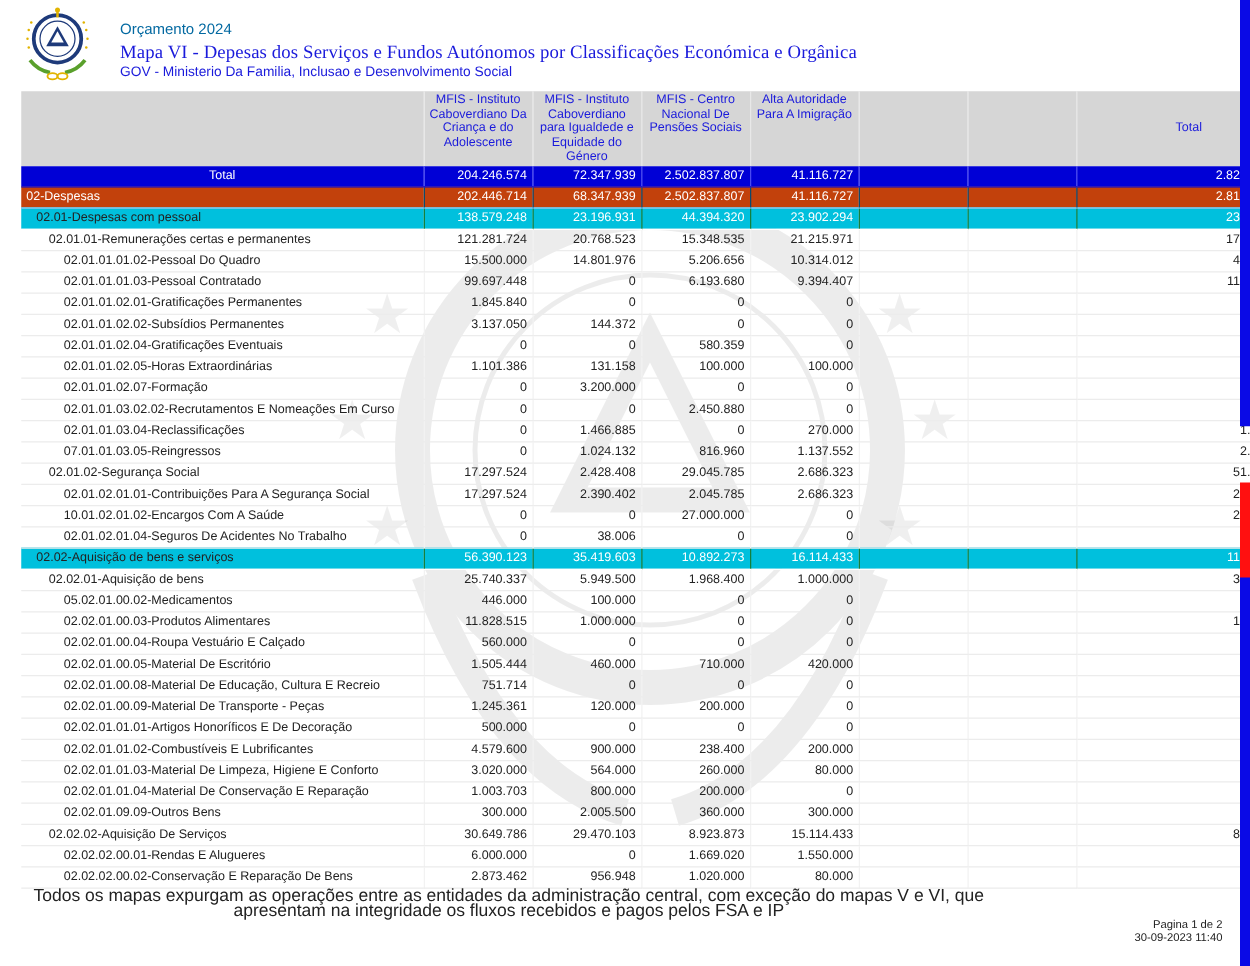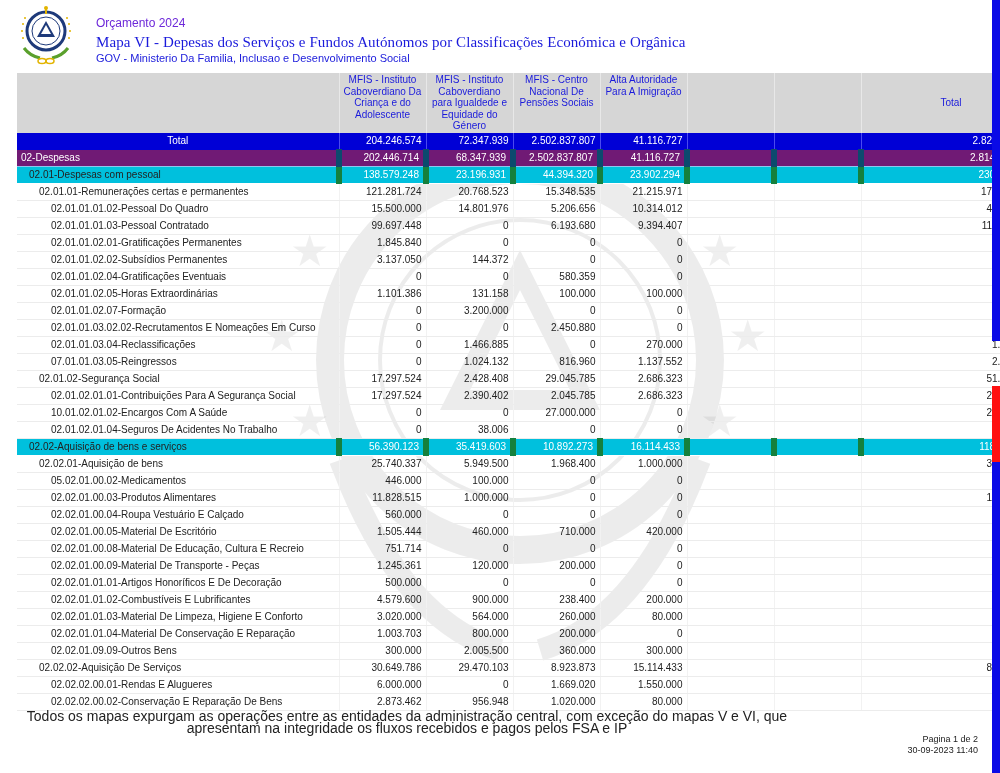--- a/index.html
+++ b/index.html
@@ -3,21 +3,21 @@
 <meta charset="utf-8">
 <style>
   html, body { margin: 0; padding: 0; }
   body {
     width: 1000px; height: 773px; position: relative; overflow: hidden;
     background: #ffffff;
     font-family: "Liberation Sans", sans-serif;
     color: #222;
   }
   .logo { position: absolute; left: 16px; top: 4px; width: 60px; height: 62px; }
-  .hdr-sub { position: absolute; left: 96px; top: 16px; font-size: 12px; color: #6d28d9; }
+  .hdr-sub { position: absolute; left: 96px; top: 16px; font-size: 12px; color: #0369a1; }
   .hdr-title { position: absolute; left: 96px; top: 34px; font-size: 15px; color: #1a1adb; letter-spacing: 0.1px; font-family: Liberation Serif, serif; }
   .hdr-gov { position: absolute; left: 96px; top: 52px; font-size: 11px; color: #1a1adb; }
 
   .watermark { position: absolute; left: 300px; top: 160px; width: 440px; height: 520px; opacity: 0.07; pointer-events: none; }
   .wm-star { position: absolute; color: #000; opacity: 0.06; font-size: 44px; pointer-events: none; }
 
   table.rep {
     position: absolute; left: 17px; top: 73px; width: 965px;
     border-collapse: collapse; table-layout: fixed; font-size: 10px;
   }
@@ -34,22 +34,22 @@
   thead th.tot { vertical-align: middle; }
 
   tbody td {
     height: 16px; padding: 0 4px; text-align: right; white-space: nowrap;
     border-bottom: 1px solid #ececec; border-right: 1px solid #f2f2f2;
     line-height: 16px; color: #222;
   }
   tbody td.lbl { text-align: left; }
   tr.lvl-total td { background: #0000d6; color: #fff; border-right: 1px solid #4a4af0; border-bottom: 1px solid #0000d6; }
   tr.lvl-total td.lbl { text-align: center; }
-  tr.lvl-1 td { background: #701a75; color: #fff; border-right: 6px solid #0c4a6e; border-bottom: 1px solid #8ec6ef; }
-  tr.lvl-2 td { background: #00c0dd; color: #fff; border-right: 6px solid #15803d; border-bottom: 1px solid #ffffff; }
+  tr.lvl-1 td { background: #c2410c; color: #fff; border-right: 1px solid #0c4a6e; border-bottom: 1px solid #8ec6ef; }
+  tr.lvl-2 td { background: #00c0dd; color: #fff; border-right: 1px solid #15803d; border-bottom: 1px solid #ffffff; }
   tr.lvl-2 td.lbl { color: #222; }
   tr.lvl-1 td.lbl { color: #fff; }
   tr.lvl-3 td.lbl { padding-left: 22px; }
   tr.lvl-4 td.lbl { padding-left: 34px; }
   tr.lvl-1 td.lbl { padding-left: 4px; }
   tr.lvl-2 td.lbl { padding-left: 12px; }
   tbody td { background: transparent; }
 
   .footer-note { position: absolute; left: 17px; top: 710px; width: 780px; font-size: 14px; color: #222; line-height: 12px; text-align: center; }
   .footer-page { position: absolute; right: 22px; top: 734px; font-size: 9px; color: #222; text-align: right; line-height: 11px; }

